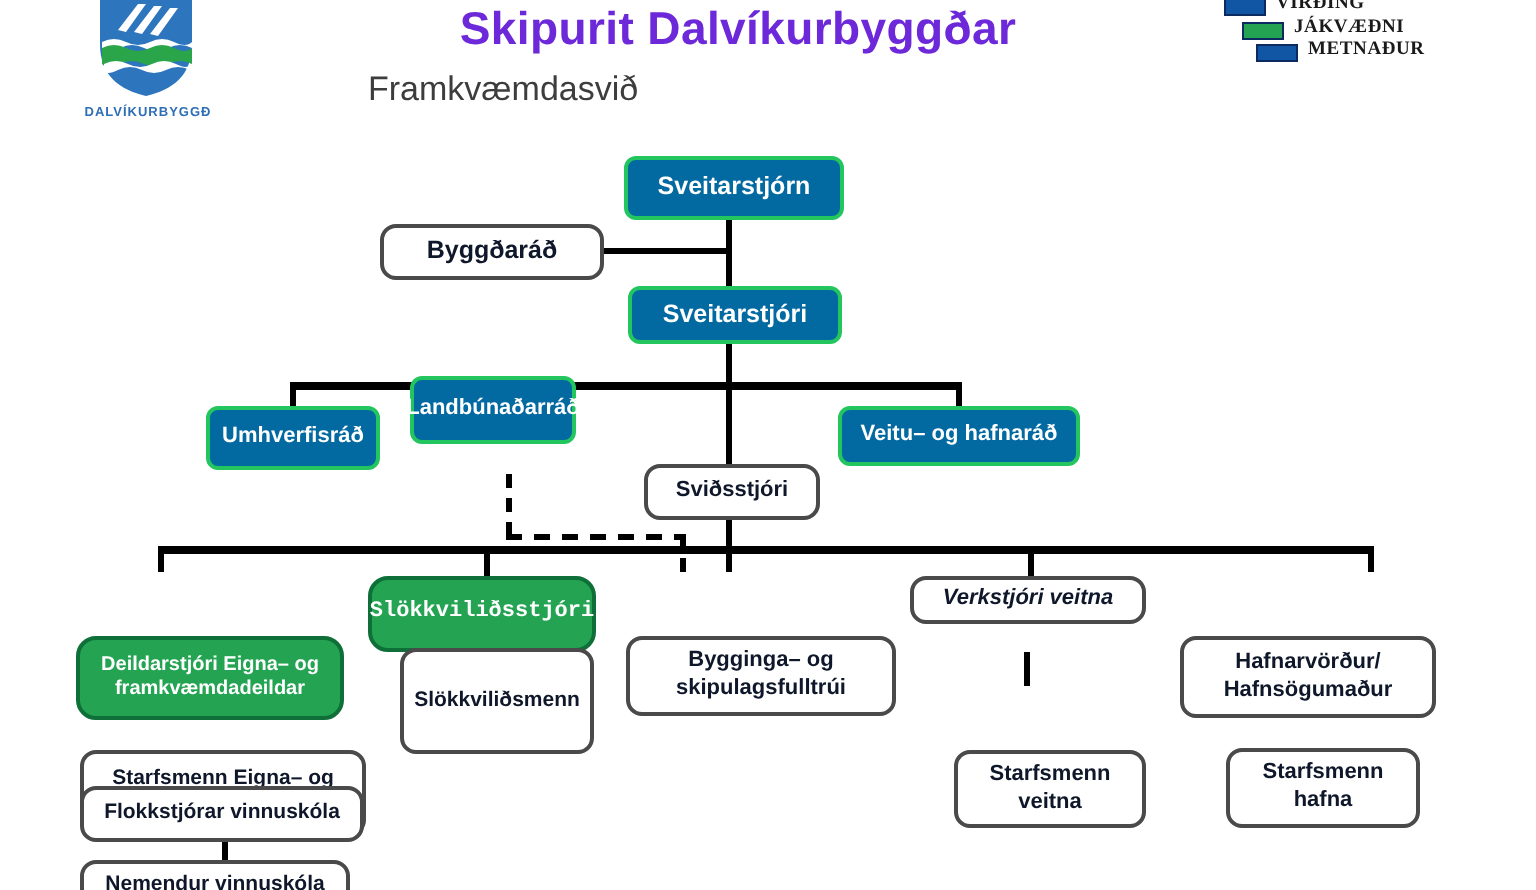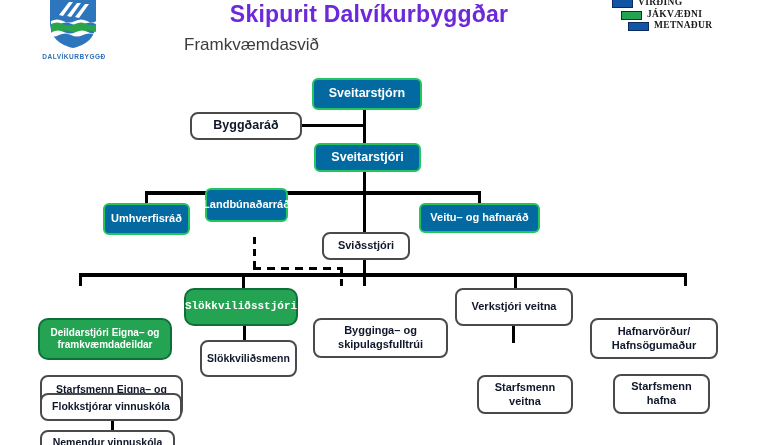--- a/index.html
+++ b/index.html
@@ -95,24 +95,24 @@
 <div class="node blue lg nowrap" style="left:314px;top:143px;width:107px;height:29px;">Sveitarstjóri</div>
 <div class="node blue nowrap" style="left:103px;top:203px;width:87px;height:32px;">Umhverfisráð</div>
 <div class="node blue nowrap" style="left:205px;top:188px;width:83px;height:34px;">Landbúnaðarráð</div>
 <div class="node blue nowrap" style="left:419px;top:203px;width:121px;height:30px;">Veitu– og hafnaráð</div>
 <div class="node white nowrap" style="left:322px;top:232px;width:88px;height:28px;">Sviðsstjóri</div>
 <div class="node green pre sm" style="left:38px;top:286px;width:134px;height:42px;">Deildarstjóri Eigna– og
 framkvæmdadeildar</div>
 <div class="node green nowrap" style="left:184px;top:288px;width:114px;height:38px;font-family:Liberation Mono, monospace;">Slökkviliðsstjóri</div>
 <div class="node white pre" style="left:313px;top:286px;width:135px;height:40px;">Bygginga– og
 skipulagsfulltrúi</div>
-<div class="node white nowrap" style="left:455px;top:288px;width:118px;height:38px;">Verkstjóri veitna</div>
+<div class="node white nowrap" style="left:455px;top:288px;width:118px;height:24px;font-style:italic;">Verkstjóri veitna</div>
 <div class="node white pre" style="left:590px;top:286px;width:128px;height:41px;">Hafnarvörður/
 Hafnsögumaður</div>
 <div class="node white pre md" style="left:40px;top:343px;width:143px;height:43px;">Starfsmenn Eigna– og
 framkvæmdadeildar</div>
-<div class="node white nowrap md" style="left:200px;top:340px;width:97px;height:37px;">Slökkviliðsmenn</div>
+<div class="node white nowrap md" style="left:200px;top:324px;width:97px;height:53px;">Slökkviliðsmenn</div>
 <div class="node white pre" style="left:477px;top:343px;width:96px;height:39px;">Starfsmenn
 veitna</div>
 <div class="node white pre" style="left:613px;top:342px;width:97px;height:40px;">Starfsmenn
 hafna</div>
 <div class="node white nowrap md" style="left:40px;top:393px;width:142px;height:28px;">Flokkstjórar vinnuskóla</div>
 <div class="node white nowrap md" style="left:40px;top:430px;width:135px;height:26px;">Nemendur vinnuskóla</div>
 
 </body></html>

